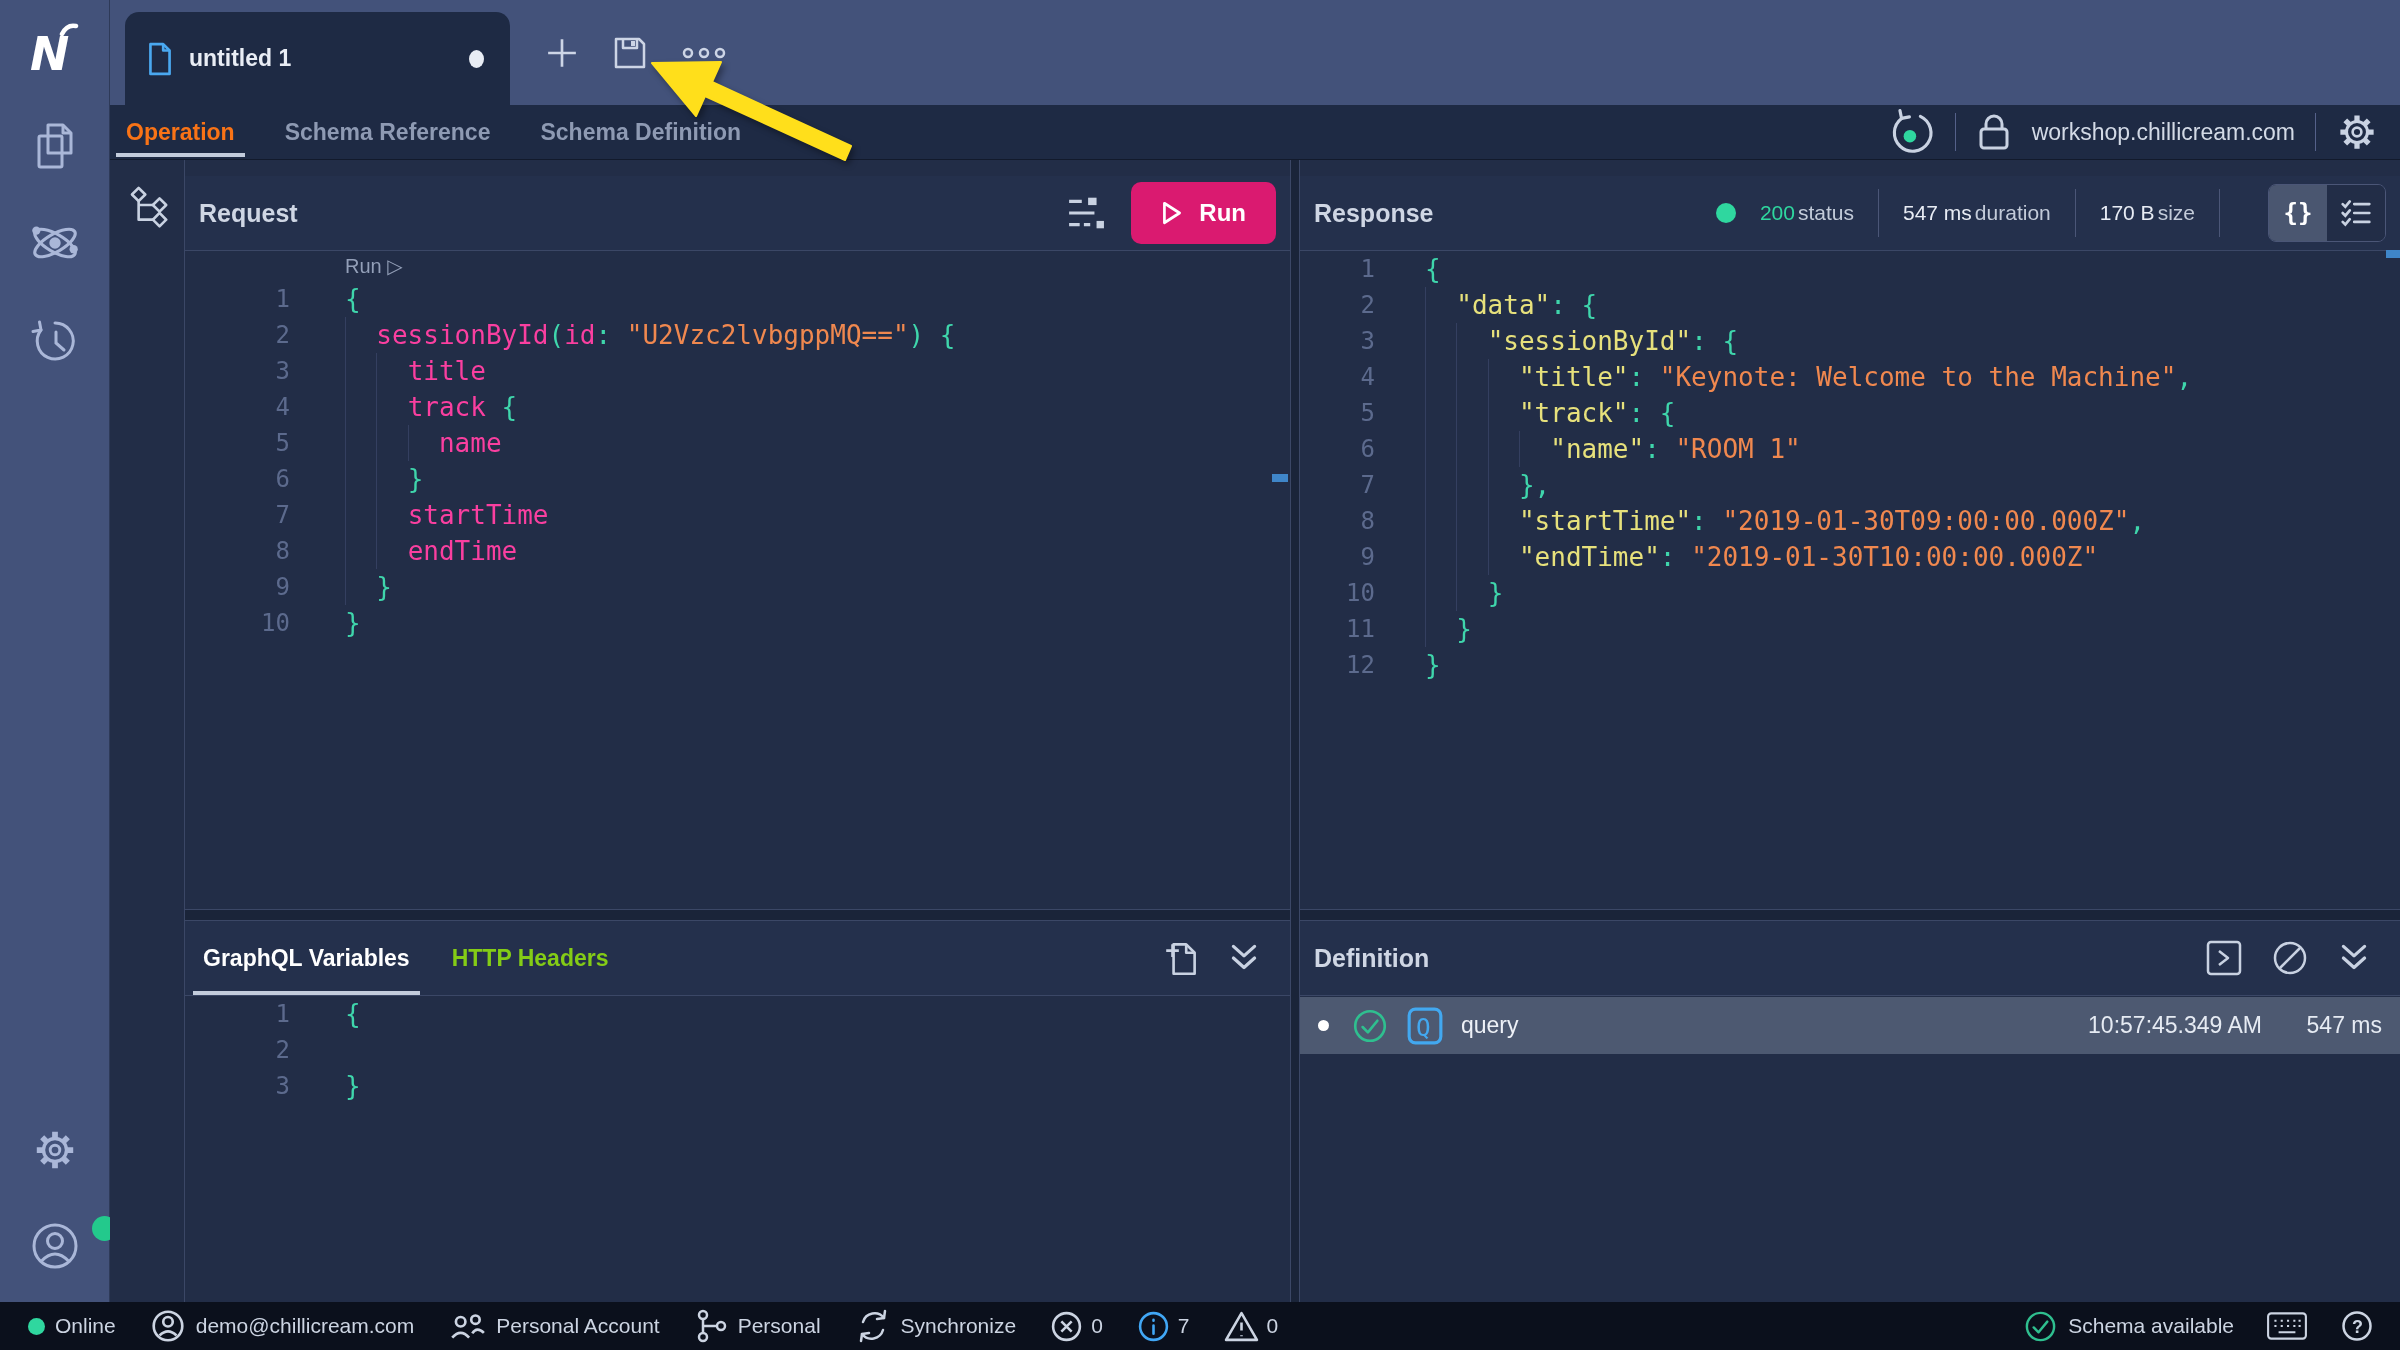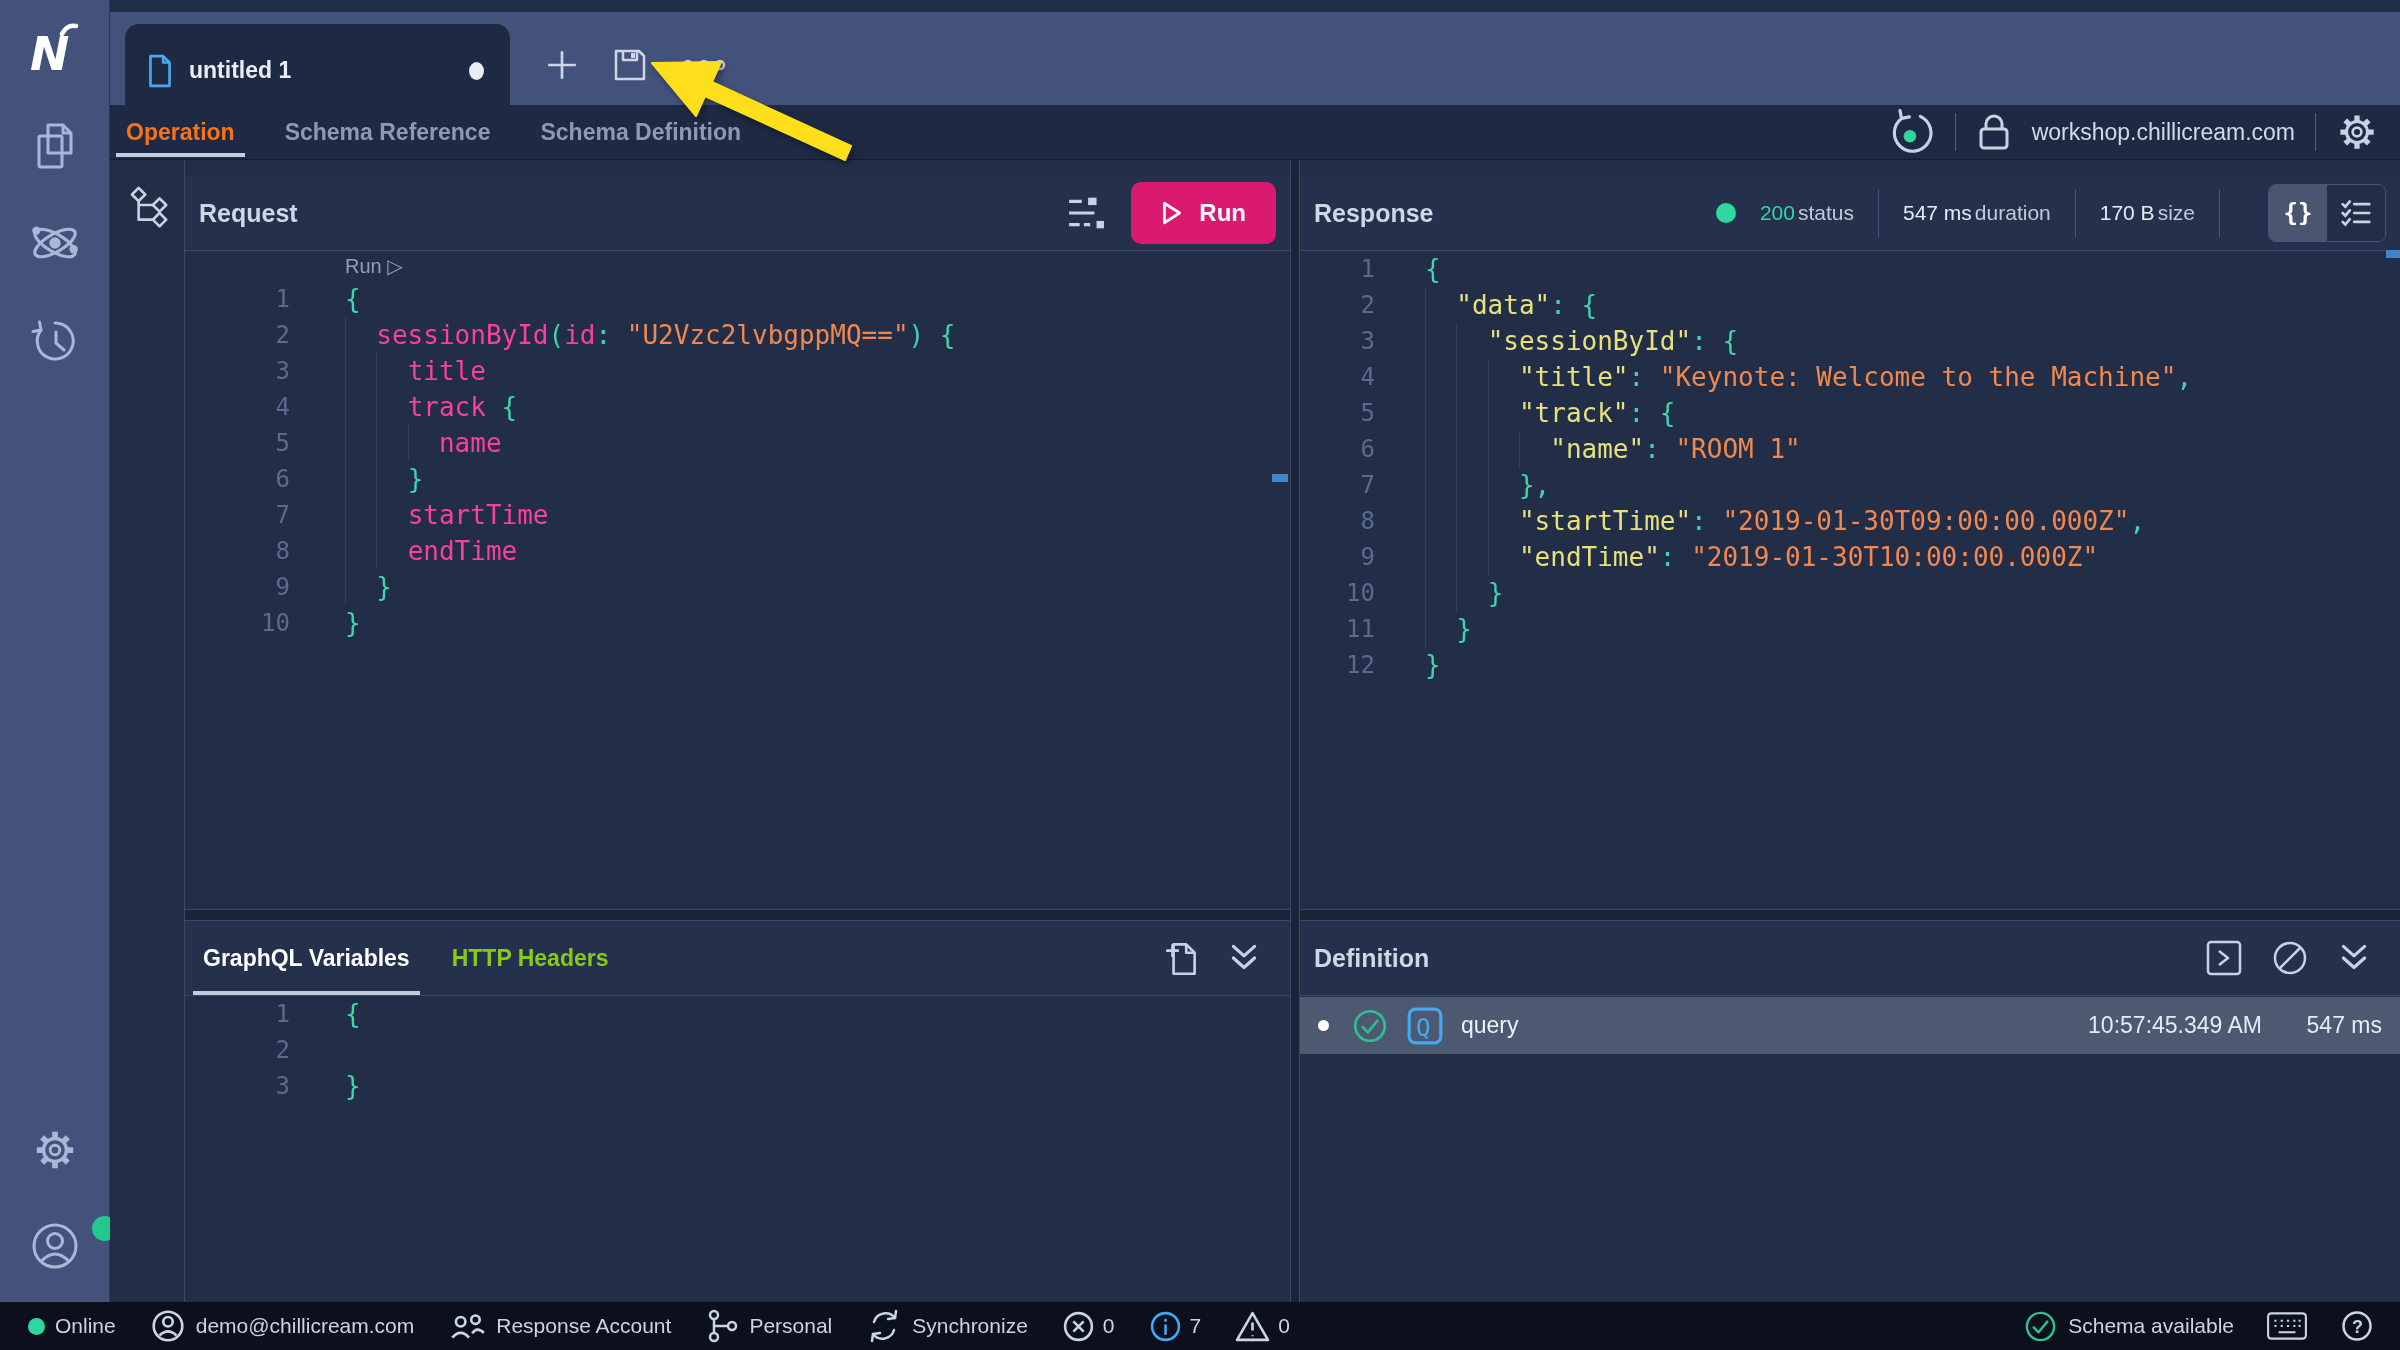--- a/index.html
+++ b/index.html
@@ -14,21 +14,21 @@
   .side-btn { width:110px; display:flex; justify-content:center; align-items:center; cursor:pointer; }
   .side-logo   { position:absolute; top:22px;  left:0; }
   .side-docs   { position:absolute; top:120px; left:0; }
   .side-atom   { position:absolute; top:214px; left:0; }
   .side-hist   { position:absolute; top:316px; left:0; }
   .side-gear   { position:absolute; top:1126px;left:0; }
   .side-user   { position:absolute; top:1222px;left:0; }
   .presence-dot { position:absolute; left:61px; top:-6px; width:25px; height:25px; border-radius:50%; background:#23c98c; }
 
   
-  .topbar { position:absolute; left:110px; top:12px; width:2290px; height:105px; background:#43527a; }
+  .topbar { position:absolute; left:110px; top:0; width:2290px; height:105px; background:#43527a; }
   .doc-tab { position:absolute; left:15px; top:12px; width:385px; height:93px; background:#1e2a44;
              border-radius:14px 14px 0 0; display:flex; align-items:center; cursor:pointer; }
   .doc-tab .tab-label { margin-left:16px; color:#e9edf5; font-size:23px; font-weight:bold; }
   .doc-tab .tab-fileicon { margin-left:22px; display:flex; }
   .unsaved-dot { margin-left:auto; margin-right:26px; width:15px; height:18px; border-radius:50%; background:#e8ecf4; }
   .topbar-actions { position:absolute; left:436px; top:0; height:105px; display:flex; align-items:center; gap:34px; }
   .tb-btn { display:flex; align-items:center; justify-content:center; cursor:pointer; }
 
   
   .row2 { position:absolute; left:110px; top:105px; width:2290px; height:55px; background:#1e2a44;
@@ -523,21 +523,21 @@
         </svg>
         <span>demo@chillicream.com</span>
       </span>
       <span class="sb-item">
         <svg class="ic" width="38" height="34" viewBox="0 0 36 32" fill="none" stroke="#ccd4e2" stroke-width="2.5">
           <circle cx="12" cy="12" r="4.5"></circle>
             <path d="M4 27 q8 -9 16 0"></path>
             <circle cx="26" cy="10" r="4"></circle>
             <path d="M23 23 q4.5 -7 11 -0.5"></path>
         </svg>
-        <span>Response Account</span>
+        <span>Personal Account</span>
       </span>
       <span class="sb-item">
         <svg class="ic" width="34" height="36" viewBox="0 0 34 36" fill="none" stroke="#ccd4e2" stroke-width="2.5">
           <circle cx="9" cy="7" r="4"></circle>
             <circle cx="9" cy="29" r="4"></circle>
             <circle cx="27" cy="18" r="4"></circle>
             <path d="M9 11 v14 M9 18 h14"></path>
         </svg>
         <span>Personal</span>
       </span>

